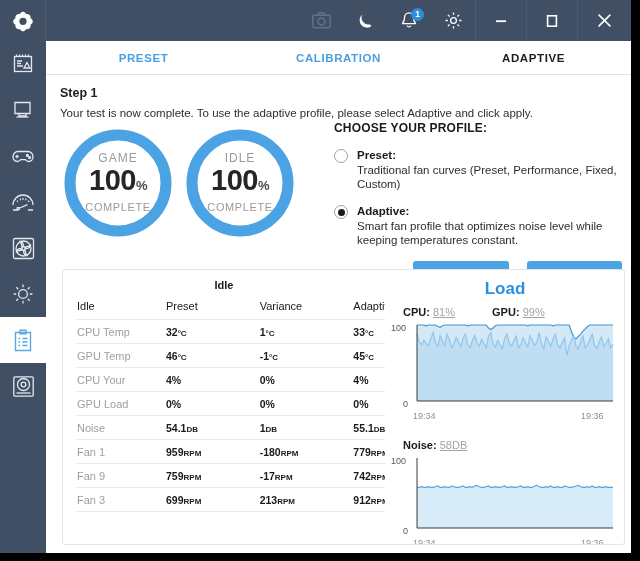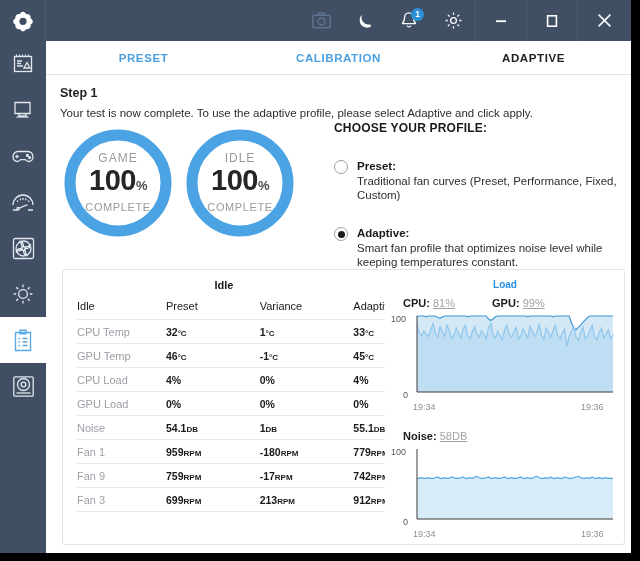--- a/index.html
+++ b/index.html
@@ -135,21 +135,21 @@
   
   #profile {
     position: absolute; left: 288px; top: 0;
     width: 288px;
   }
   #profile-title {
     font-size: 12px; font-weight: bold; color: #1a1a1a;
     letter-spacing: 0.2px;
   }
   .radio-row {
-    display: flex; margin-top: 24px;
+    display: flex; margin-top: 13px;
   }
   .radio {
     width: 14px; height: 14px; border-radius: 50%;
     border: 1px solid #9aa0a6;
     background: #fff;
     flex: 0 0 auto;
     margin-top: 1px;
     position: relative;
   }
   .radio.on::after {
@@ -236,21 +236,21 @@
   .u { font-size: 8px; font-weight: bold; }
   td.green { color: #5c9a21; }
 
   
   #card-right {
     position: absolute; left: 322px; top: 0;
     width: 240px; height: 276px;
   }
   .chart-title {
     text-align: center;
-    font-size: 10px; font-weight: bold; color: #2b8fdd;
+    font-size: 17px; font-weight: bold; color: #2b8fdd;
     padding-top: 9px;
   }
   .chart-legend {
     font-size: 11px;
     padding: 7px 0 3px 18px;
   }
   .chart-legend b { color: #1a1a1a; font-weight: bold; }
   .chart-legend span { color: #a0a4a8; text-decoration: underline; }
   .leg2 { margin-left: 34px; }
   .chart-wrap { position: relative; margin-left: 6px; }
@@ -502,21 +502,21 @@
                 <td>1<span class="u">°C</span></td>
                 <td>33<span class="u">°C</span></td>
               </tr>
               <tr>
                 <td>GPU Temp</td>
                 <td>46<span class="u">°C</span></td>
                 <td>-1<span class="u">°C</span></td>
                 <td class="green">45<span class="u">°C</span></td>
               </tr>
               <tr>
-                <td>CPU Load</td>
+                <td>CPU Your</td>
                 <td>4%</td>
                 <td>0%</td>
                 <td>4%</td>
               </tr>
               <tr>
                 <td>GPU Load</td>
                 <td>0%</td>
                 <td>0%</td>
                 <td class="green">0%</td>
               </tr>

